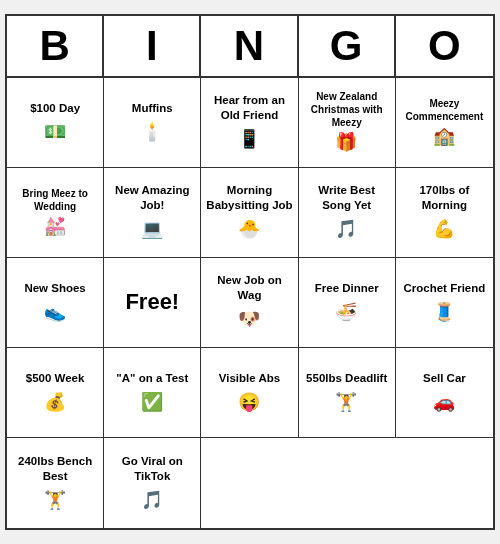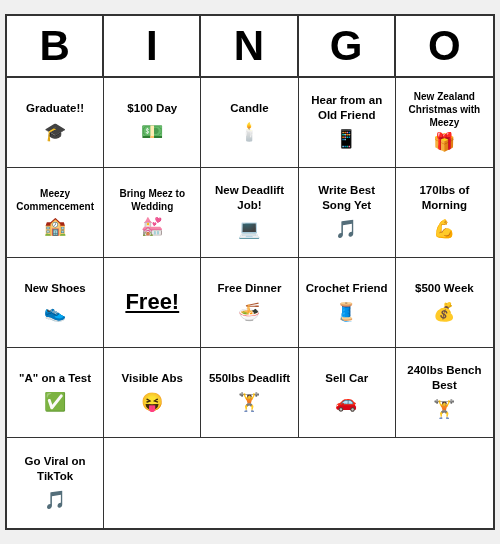--- a/index.html
+++ b/index.html
@@ -59,85 +59,88 @@
       font-weight: bold;
       margin-bottom: 3px;
     }
     .cell-emoji {
       font-size: 18px;
       margin-top: 2px;
     }
     .free-cell {
       font-size: 22px;
       font-weight: bold;
-      text-decoration: underline;
     }
     .cell-text-small {
       font-size: 10px;
       font-weight: bold;
     }
   </style>
 </head>
 <body>
 
 <div class="bingo-card">
   <div class="bingo-header">
   <div class="bingo-letter">B</div>
       <div class="bingo-letter">I</div>
       <div class="bingo-letter">N</div>
       <div class="bingo-letter">G</div>
       <div class="bingo-letter">O</div>
     </div>
   <div class="bingo-grid">
-  <div class="bingo-cell">
-        <span class="cell-text">Graduate!!</span>
-        <span class="cell-emoji">🎓</span>
-      </div>
       <div class="bingo-cell">
         <span class="cell-text">$100 Day</span>
         <span class="cell-emoji">💵</span>
       </div>
       <div class="bingo-cell">
-        <span class="cell-text">Candle</span>
+        <span class="cell-text">Muffins</span>
         <span class="cell-emoji">🕯️</span>
       </div>
       <div class="bingo-cell">
         <span class="cell-text">Hear from an Old Friend</span>
         <span class="cell-emoji">📱</span>
       </div>
       <div class="bingo-cell">
         <span class="cell-text-small">New Zealand Christmas with Meezy</span>
         <span class="cell-emoji">🎁</span>
       </div>
       <div class="bingo-cell">
         <span class="cell-text-small">Meezy Commencement</span>
         <span class="cell-emoji">🏫</span>
       </div>
       <div class="bingo-cell">
         <span class="cell-text-small">Bring Meez to Wedding</span>
         <span class="cell-emoji">💒</span>
       </div>
       <div class="bingo-cell">
-        <span class="cell-text">New Deadlift Job!</span>
+        <span class="cell-text">New Amazing Job!</span>
         <span class="cell-emoji">💻</span>
+      </div>
+      <div class="bingo-cell">
+        <span class="cell-text">Morning Babysitting Job</span>
+        <span class="cell-emoji">🐣</span>
       </div>
       <div class="bingo-cell">
         <span class="cell-text">Write Best Song Yet</span>
         <span class="cell-emoji">🎵</span>
       </div>
       <div class="bingo-cell">
         <span class="cell-text">170lbs of Morning</span>
         <span class="cell-emoji">💪</span>
       </div>
       <div class="bingo-cell">
         <span class="cell-text">New Shoes</span>
         <span class="cell-emoji">👟</span>
       </div>
       <div class="bingo-cell">
         <span class="free-cell">Free!</span>
+      </div>
+      <div class="bingo-cell">
+        <span class="cell-text">New Job on Wag</span>
+        <span class="cell-emoji">🐶</span>
       </div>
       <div class="bingo-cell">
         <span class="cell-text">Free Dinner</span>
         <span class="cell-emoji">🍜</span>
       </div>
       <div class="bingo-cell">
         <span class="cell-text">Crochet Friend</span>
         <span class="cell-emoji">🧵</span>
       </div>
       <div class="bingo-cell">

